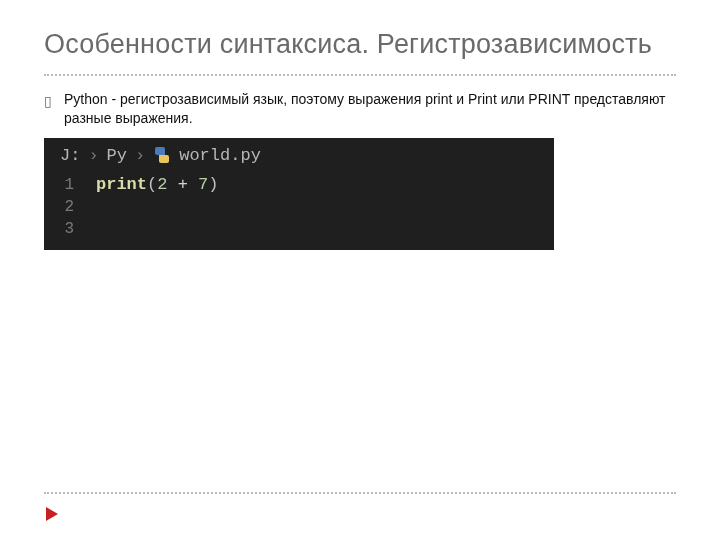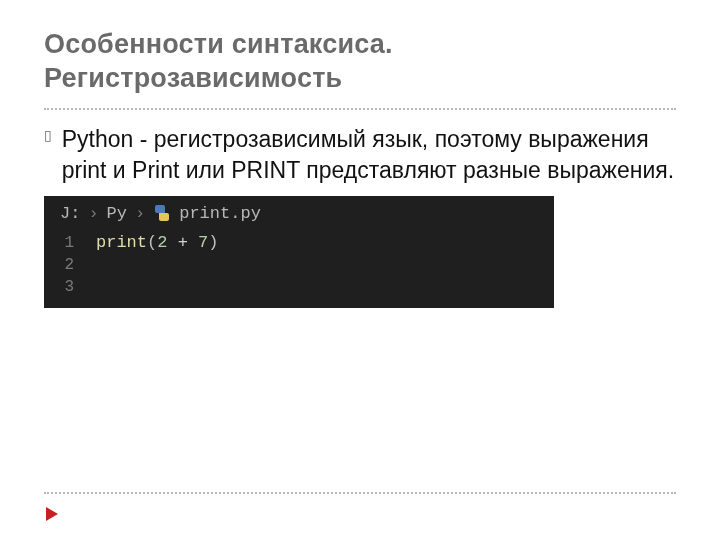--- a/index.html
+++ b/index.html
@@ -10,21 +10,21 @@
       font-family: Arial, "Segoe UI", Helvetica, sans-serif;
       position: relative;
       overflow: hidden;
     }
     .slide {
       padding: 28px 44px 20px 44px;
     }
     .title {
       color: #6a6a6a;
       font-size: 27px;
-      font-weight: 700;
+      font-weight: 400;
       line-height: 1.25;
       margin-bottom: 12px;
       letter-spacing: 0.2px;
     }
     .dotted-sep {
       border: none;
       border-top: 2px dotted #b8b8b8;
       margin-bottom: 14px;
     }
     .body-row {
@@ -36,21 +36,21 @@
     .bullet-marker {
       color: #6a6a6a;
       font-size: 14px;
       line-height: 22px;
       user-select: none;
       width: 12px;
       text-align: left;
     }
     .body-text {
       color: #111;
-      font-size: 23px;
+      font-size: 14px;
       line-height: 1.35;
     }
     
     .editor {
       background: #1f1f1f;
       color: #cfcfcf;
       width: 510px;
       margin-top: 2px;
       font-size: 17px;
       font-family: Consolas, "Courier New", monospace;
@@ -103,21 +103,21 @@
       color: #7a7a7a;
       width: 52px;
       text-align: right;
       padding-right: 22px;
       font-size: 16px;
       user-select: none;
     }
     .code {
       white-space: pre;
     }
-    .tok-call { color: #dcdcaa; }
+    .tok-call { color: #dcdcaa; font-weight: bold; }
     .tok-par  { color: #bfbfbf; }
     .tok-num  { color: #b5cea8; }
     .tok-op   { color: #d4d4d4; }
     .tok-str  { color: #ce9178; }
     .print-warn {
       position: relative;
       display: inline-block;
     }
     .squiggle {
       position: absolute;
@@ -159,21 +159,21 @@
     <p class="body-text">Python - регистрозависимый язык, поэтому выражения print и Print или PRINT представляют разные выражения.</p>
   </div>
 
   <div class="editor">
     <div class="breadcrumb">
       <span>J:</span>
       <span class="crumb-sep">›</span>
       <span>Py</span>
       <span class="crumb-sep">›</span>
       <span class="py-icon"></span>
-      <span>print.py</span>
+      <span>world.py</span>
     </div>
 
     <div class="code-lines">
       <div class="line">
         <span class="lineno">1</span>
         <span class="code"><span class="tok-call">print</span><span class="tok-par">(</span><span class="tok-num">2</span><span class="tok-op"> </span><span class="tok-op">+</span><span class="tok-op"> </span><span class="tok-num">7</span><span class="tok-par">)</span></span>
       </div>
       <div class="line">
         <span class="lineno">2</span>
       </div>

